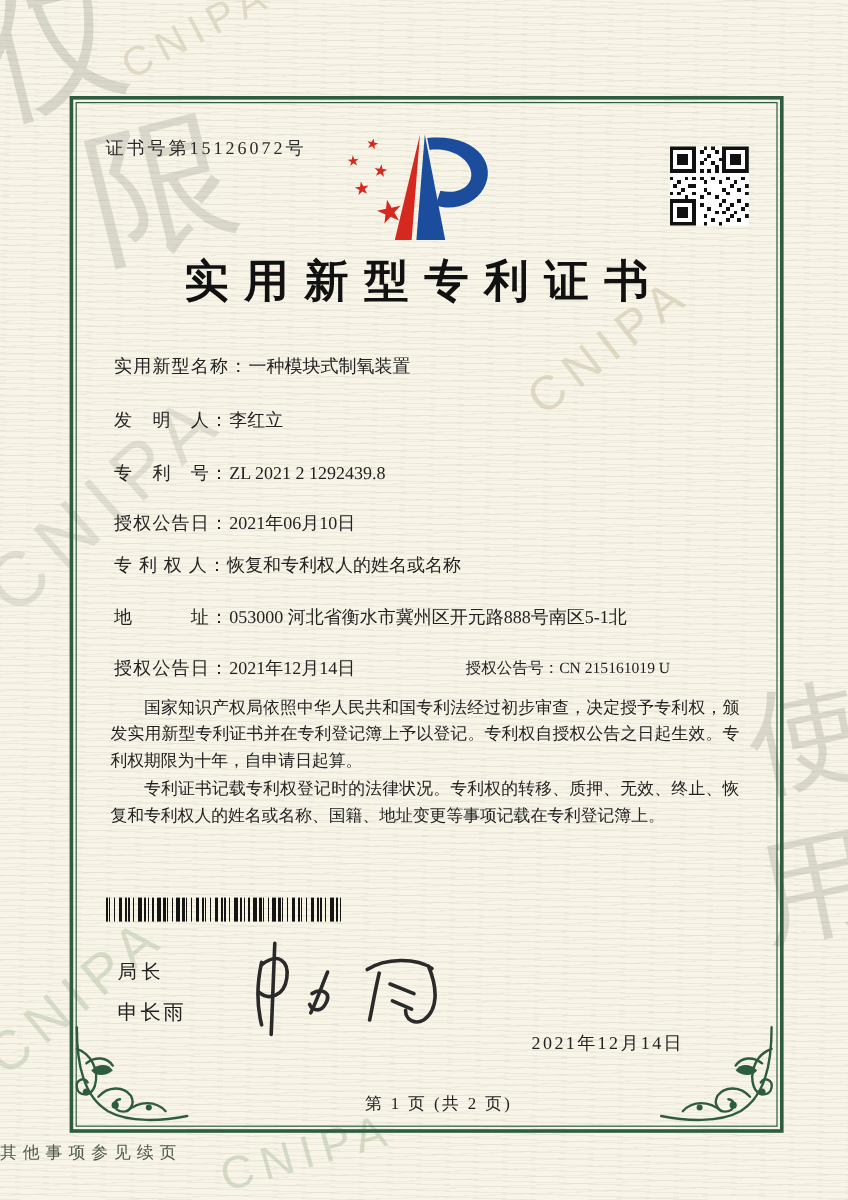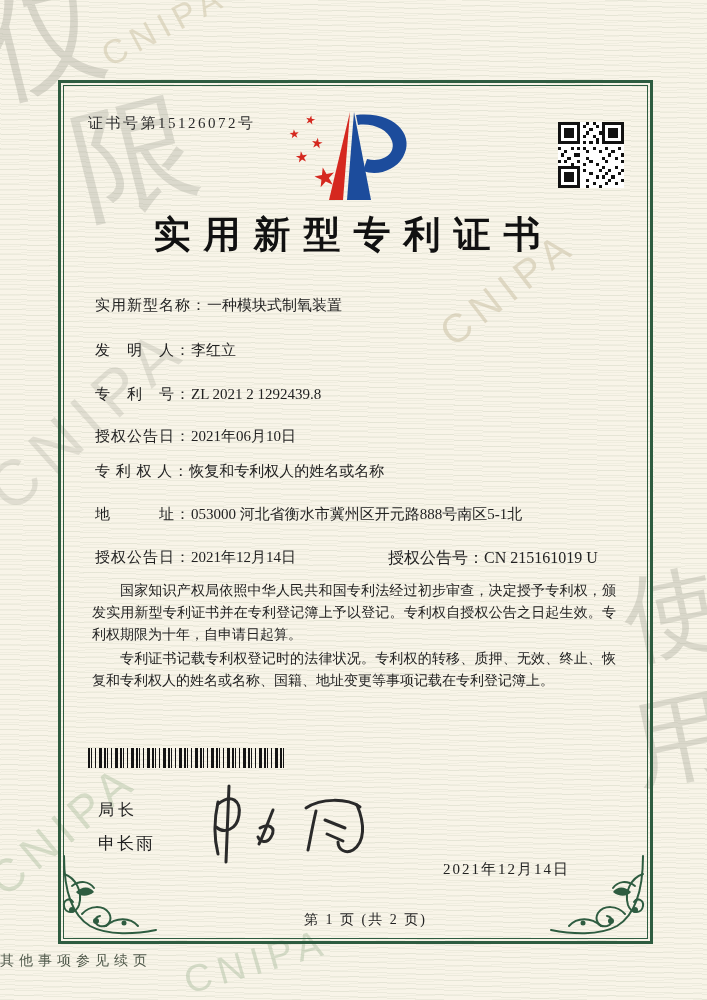--- a/index.html
+++ b/index.html
@@ -43,21 +43,21 @@
   .star.s4{left:6px;top:20px;font-size:12px;transform:rotate(-5deg);}
   .star.s5{left:22px;top:6px;font-size:12px;transform:rotate(12deg);}
   .qr{position:absolute;left:558px;top:122px;width:66px;height:66px;}
   .title{position:absolute;left:0;width:707px;top:210px;text-align:center;
          font-size:37px;font-weight:700;letter-spacing:13px;color:#111;}
   
   .row{position:absolute;left:95px;font-size:15px;white-space:nowrap;color:#222;}
   .row .lab{letter-spacing:1px;}
   .r1{top:296px;} .r2{top:341px;} .r3{top:385px;} .r4{top:427px;}
   .r5{top:462px;} .r6{top:505px;} .r7{top:548px;}
-  .grant2{position:absolute;left:388px;top:548px;font-size:16px;white-space:nowrap;color:#222;text-align:right;}
+  .grant2{position:absolute;left:388px;top:548px;font-size:13px;white-space:nowrap;color:#222;text-align:right;}
   
   .para{position:absolute;left:92px;width:524px;margin:0;font-size:14px;line-height:22px;
         text-align:justify;text-indent:2em;color:#222;}
   .p1{top:580px;}
   .p2{top:648px;}
   
   .barcode{position:absolute;left:88px;top:748px;width:198px;height:20px;
     background:repeating-linear-gradient(90deg,
       #141414 0 2px, transparent 2px 3px,
       #141414 3px 4px, transparent 4px 7px,

